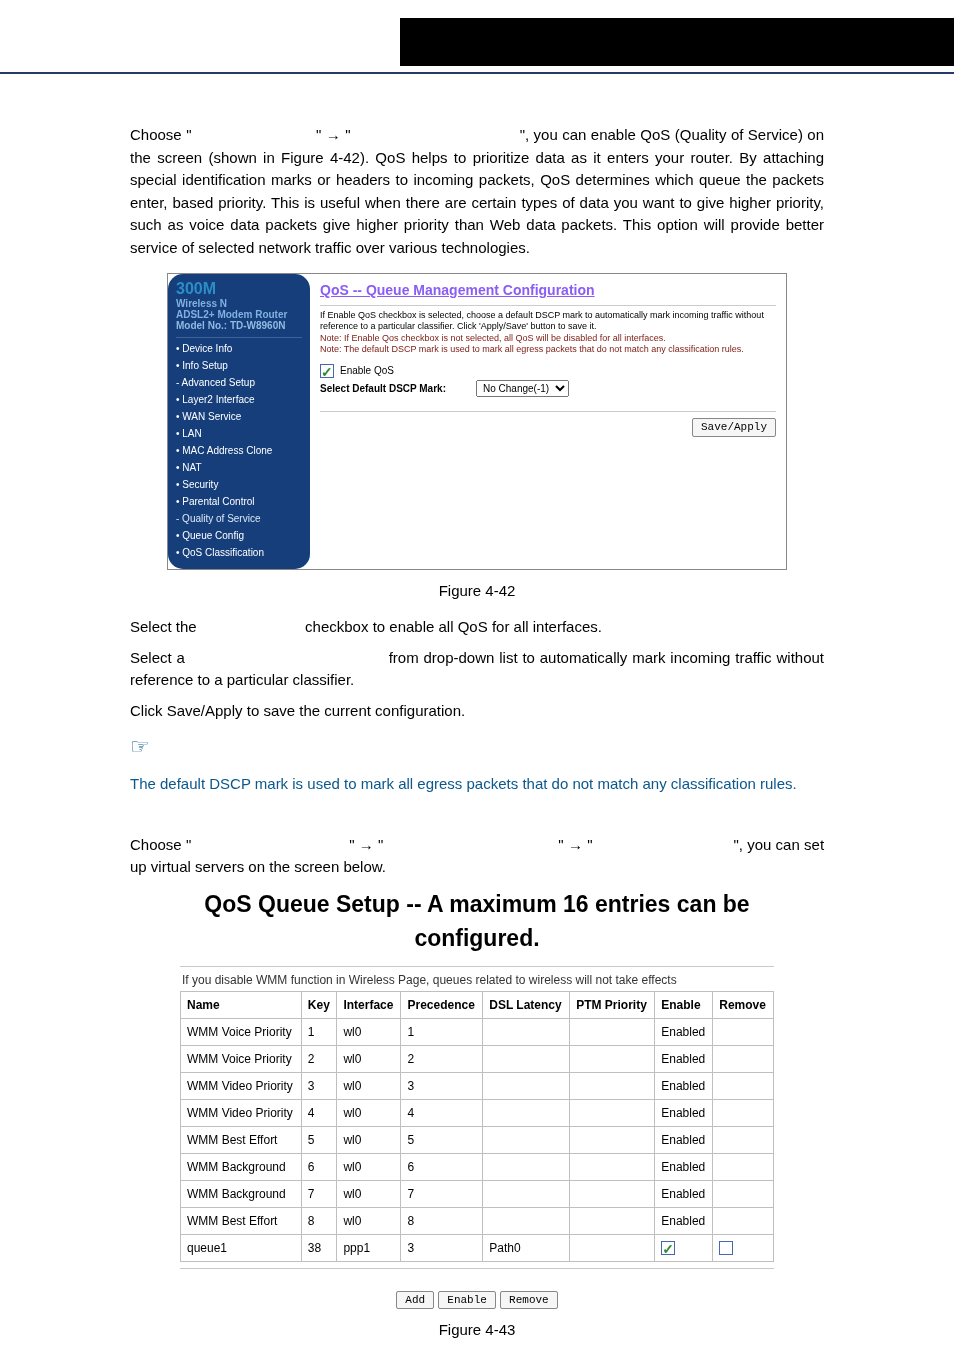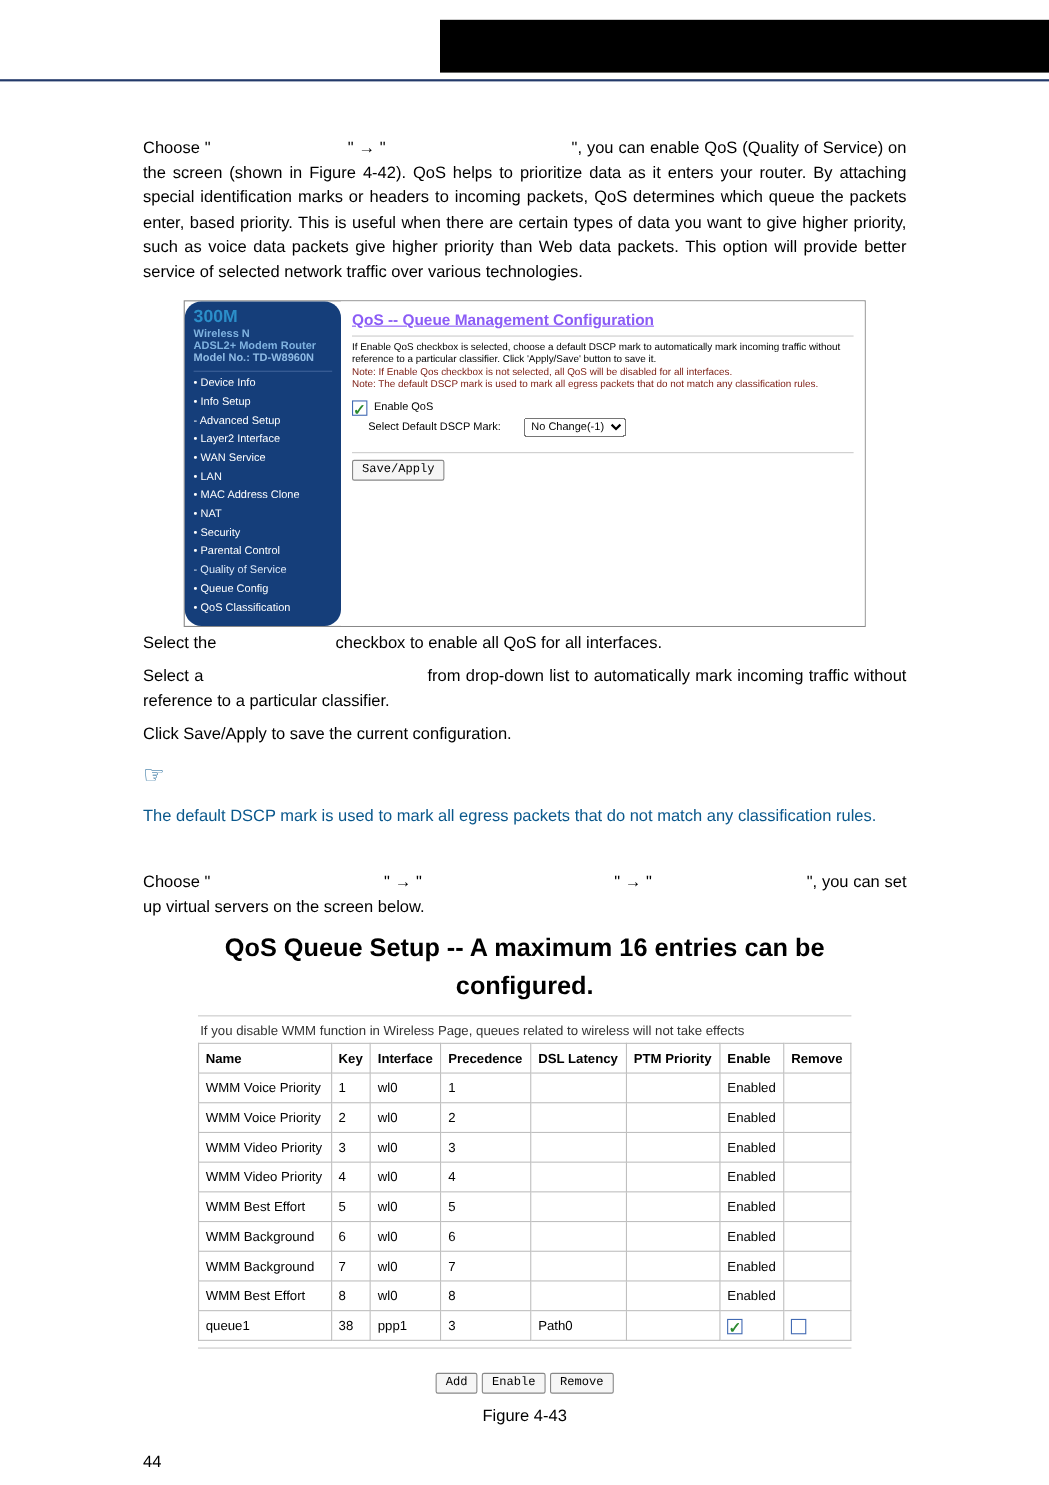--- a/index.html
+++ b/index.html
@@ -45,22 +45,22 @@
   .shot1 .sb .hdr .big { color: #2b8ec9; font-size: 16px; }
   .shot1 .sb .hdr .model { color: #8fbbe5; }
   .shot1 .sb a { display: block; color: #fff; padding: 1px 0; font-size: 10px; }
   .shot1 .sb .active { color: #dce8f7; }
   .shot1 .main { flex: 1; background: #fff; padding: 6px 10px 12px; }
   .shot1 .main h3 { color: #8b5cf6; font-size: 14px; margin-bottom: 4px; border-bottom: 1px solid #ccc; padding-bottom: 4px; text-decoration: underline;}
   .shot1 .notes { font-size: 9px; color: #7b1a10; line-height: 1.25; margin: 2px 0 8px; }
   .shot1 .notes .first { color: #000; }
   .shot1 .row { display: flex; align-items: center; gap: 6px; margin: 2px 0; }
   .shot1 select { font-size: 10px; padding: 1px 2px; }
-  .shot1 .label1 { width: 150px; font-weight: normal; text-align: center; }
-  .shot1 .btnrow { text-align: left; margin-top: 14px; border-top: 1px solid #ccc; padding-top: 6px;}
+  .shot1 .label1 { width: 150px; font-weight: bold; }
+  .shot1 .btnrow { text-align: right; margin-top: 14px; border-top: 1px solid #ccc; padding-top: 6px;}
   .btn {
     display: inline-block; background: #f6f6f6; border: 1px solid #888;
     font-family: "Courier New", monospace; font-size: 11px;
     padding: 0 8px; border-radius: 2px; cursor: pointer;
   }
 
   
   .qtitle { text-align: center; font-weight: bold; font-size: 23px; margin: 8px 0 10px; font-family: Helvetica, Arial, sans-serif; }
   .qnote { font-size: 12px; color: #333; margin: 4px 0 2px 2px; }
   table.qtab {
@@ -133,20 +133,21 @@
         <span class="label1">Select Default DSCP Mark:</span>
         <select>
           <option>No Change(-1)</option>
         </select>
       </div>
       <div class="btnrow">
         <span class="btn">Save/Apply</span>
       </div>
     </div>
   </div>
+  <div class="fig-caption">Figure 4-42</div>
 
   <p class="para">
     <span>Select the </span>
     <span>&nbsp;&nbsp;&nbsp;&nbsp;&nbsp;&nbsp;&nbsp;&nbsp;&nbsp;&nbsp;&nbsp;&nbsp;&nbsp;&nbsp;&nbsp;&nbsp;&nbsp;&nbsp;&nbsp;&nbsp;&nbsp;&nbsp;&nbsp;&nbsp;</span>
     <span> checkbox to enable all QoS for all interfaces.</span>
   </p>
   <p class="para">
     <span>Select a </span>
     <span>&nbsp;&nbsp;&nbsp;&nbsp;&nbsp;&nbsp;&nbsp;&nbsp;&nbsp;&nbsp;&nbsp;&nbsp;&nbsp;&nbsp;&nbsp;&nbsp;&nbsp;&nbsp;&nbsp;&nbsp;&nbsp;&nbsp;&nbsp;&nbsp;&nbsp;&nbsp;&nbsp;&nbsp;&nbsp;&nbsp;&nbsp;&nbsp;&nbsp;&nbsp;&nbsp;&nbsp;&nbsp;&nbsp;&nbsp;&nbsp;</span>
     <span> from drop-down list to automatically mark incoming traffic without reference to a particular classifier.</span>

